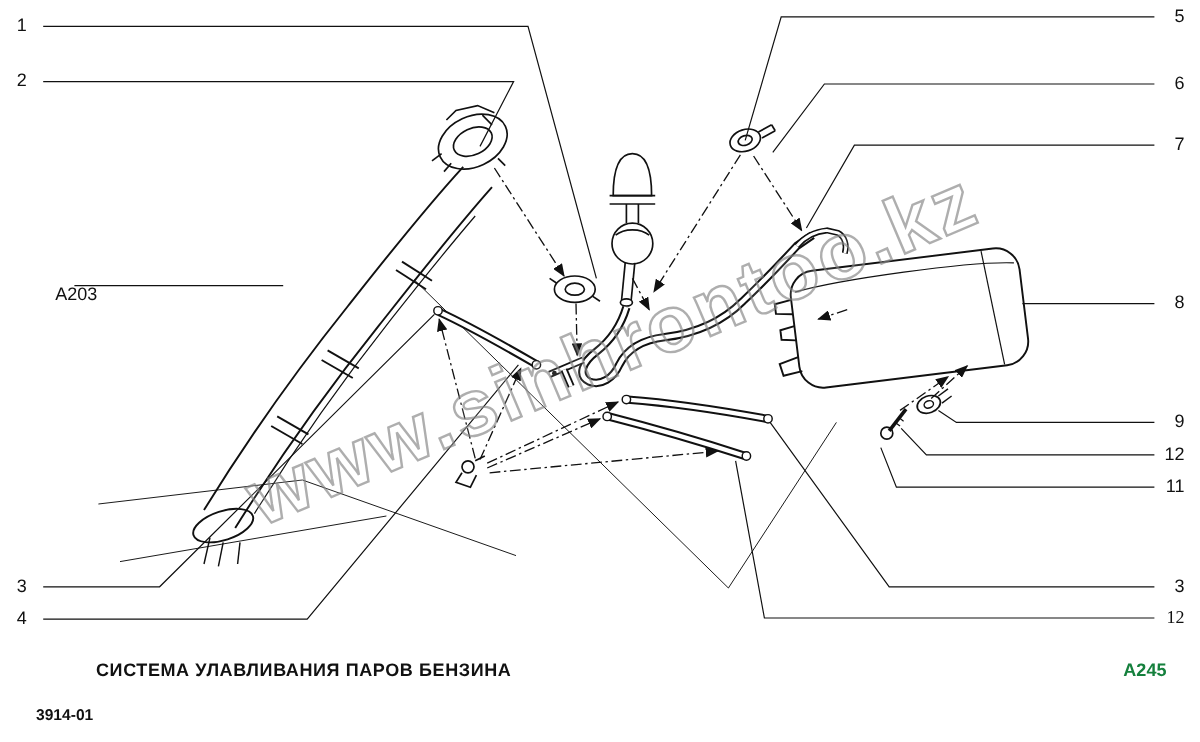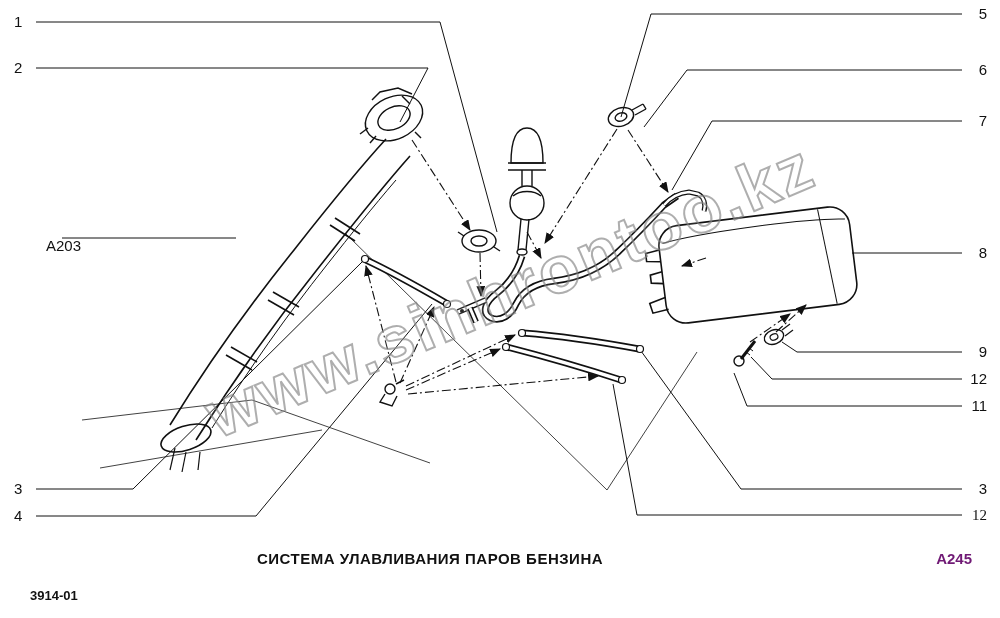--- a/index.html
+++ b/index.html
@@ -7,25 +7,25 @@
     position:relative;width:1000px;height:618px;background:#ffffff;
     font-family:"Liberation Sans","DejaVu Sans",sans-serif;color:#111;
     overflow:hidden;
   }
   .stage svg{position:absolute;left:0;top:0;}
   .callout{
     position:absolute;font-size:15px;font-weight:400;color:#111;line-height:16px;
   }
   .callout.right{text-align:right;}
   .caption{
-    position:absolute;left:80px;top:550px;width:700px;text-align:center;
+    position:absolute;left:80px;top:550px;width:700px;text-align:left;
     font-size:15px;font-weight:700;letter-spacing:0.5px;color:#111;
   }
   .drawno{
-    position:absolute;right:28px;top:550px;font-size:15px;font-weight:700;color:#701a75;
+    position:absolute;right:28px;top:550px;font-size:15px;font-weight:700;color:#15803d;
   }
   .model{
     position:absolute;left:30px;top:588px;font-size:13px;font-weight:700;color:#111;
   }
   .watermark{
     position:absolute;left:-40px;top:252px;width:1100px;text-align:center;
     font-size:66px;font-weight:700;letter-spacing:3px;
     color:rgba(150,150,150,0.38);
     -webkit-text-fill-color:rgba(255,255,255,0.10);
     -webkit-text-stroke:2px rgba(130,130,130,0.65);

